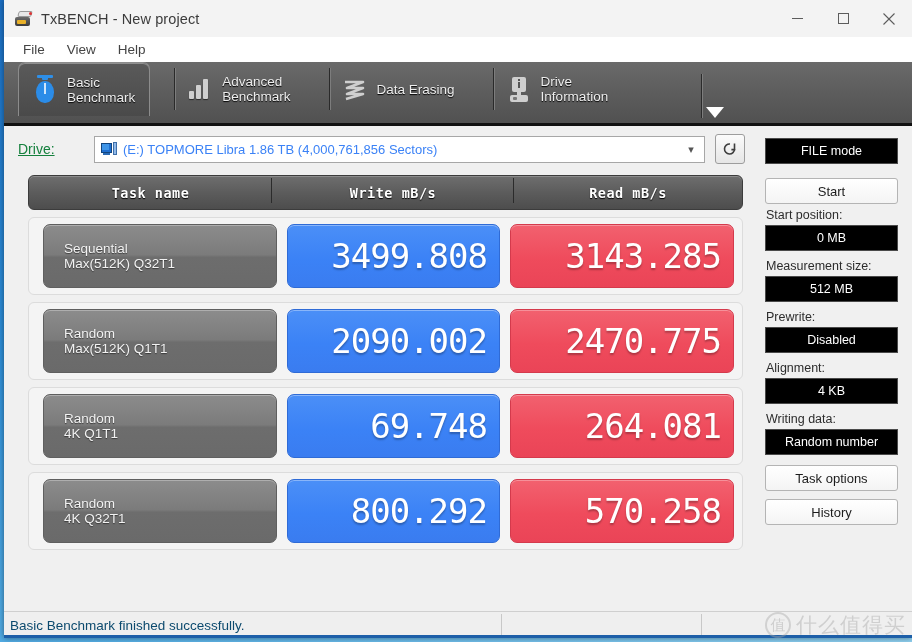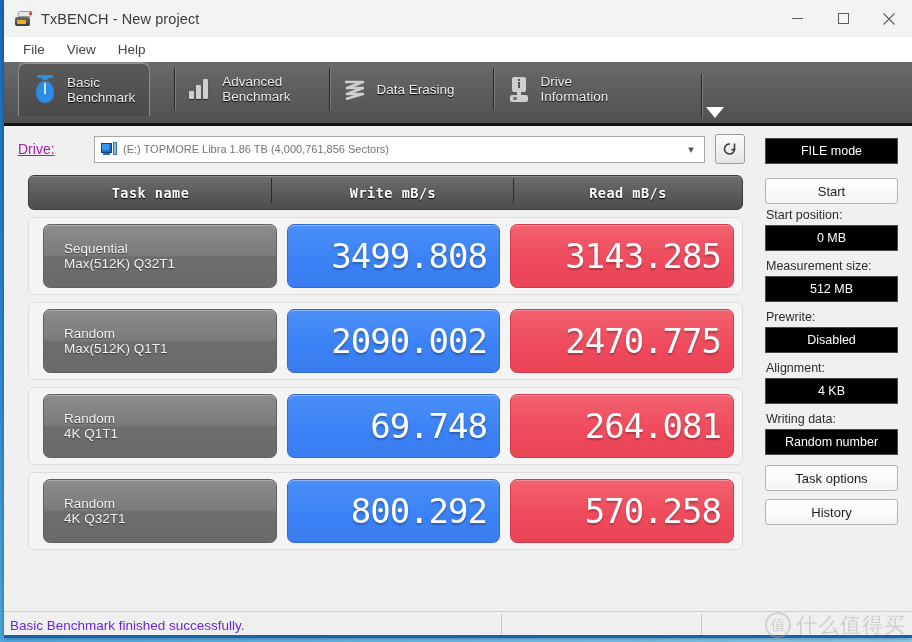--- a/index.html
+++ b/index.html
@@ -138,32 +138,32 @@
     border-top: 11px solid #ffffff;
   }
 
   
   .content { flex: 1 1 auto; display: flex; background: #f0f0f0; position: relative; }
   .left-pane { flex: 1 1 auto; padding: 0; position: relative; }
   .right-pane { flex: 0 0 155px; position: relative; }
 
   
   .drive-row { display: flex; align-items: center; height: 46px; padding: 0 0 0 14px; }
-  .drive-label { font-size: 14px; color: #a21caf; width: 76px; flex: 0 0 76px; text-decoration: underline; }
+  .drive-label { font-size: 14px; color: #15803d; width: 76px; flex: 0 0 76px; text-decoration: underline; }
   .combo {
     flex: 1 1 auto; height: 27px; background: #fff; border: 1px solid #a7a7a7;
     display: flex; align-items: center; padding: 0 4px 0 6px; margin-right: 10px;
     position: relative;
   }
   .combo-icon { width: 16px; height: 14px; position: relative; flex: 0 0 16px; margin-right: 6px; }
   .combo-icon .scr { position: absolute; left: 0; top: 1px; width: 11px; height: 10px; background: #1f6fd0; border: 1px solid #12457f; }
   .combo-icon .scr2 { position: absolute; left: 1px; top: 2px; width: 7px; height: 6px; background: #3f95e8; }
   .combo-icon .stand { position: absolute; left: 2px; top: 11px; width: 7px; height: 2px; background: #2a6ab4; }
   .combo-icon .plug { position: absolute; right: 0; top: 0; width: 4px; height: 13px; background: #8fb8e8; border: 1px solid #3f6fa8; }
-  .combo-text { font-size: 11px; color: #737373; white-space: nowrap; overflow: hidden; }
+  .combo-text { font-size: 13px; color: #3b82f6; white-space: nowrap; overflow: hidden; }
   .combo-arrow {
     margin-left: auto; width: 18px; text-align: center; color: #555; font-size: 11px;
   }
   .refresh-btn {
     width: 30px; height: 30px; flex: 0 0 30px; margin-right: 12px;
     background: linear-gradient(#fbfbfb, #e6e6e6); border: 1px solid #9d9d9d; border-radius: 3px;
     display: flex; align-items: center; justify-content: center; color: #3d3d3d;
   }
 
   
@@ -244,21 +244,21 @@
   .sp-10 { height: 10px; }
   .sp-8 { height: 8px; }
   .sp-6 { height: 6px; }
 
   
   .statusbar {
     flex: 0 0 27px; height: 27px; background: #efefef;
     border-top: 1px solid #cfcfcf;
     display: flex; align-items: center; position: relative;
   }
-  .status-text { font-size: 13.5px; color: #6d28d9; padding-left: 6px; }
+  .status-text { font-size: 13.5px; color: #0c4a6e; padding-left: 6px; }
   .st-div { position: absolute; top: 2px; bottom: 2px; width: 1px; background: #c8c8c8; }
   .st-div.d1 { left: 497px; }
   .st-div.d2 { left: 697px; }
   .bottom-edge {
     position: absolute; left: 0; right: 0; bottom: 0; height: 3px; background: #1d5fa8;
   }
 
   
   .watermark {
     position: absolute; right: 6px; bottom: 3px;

